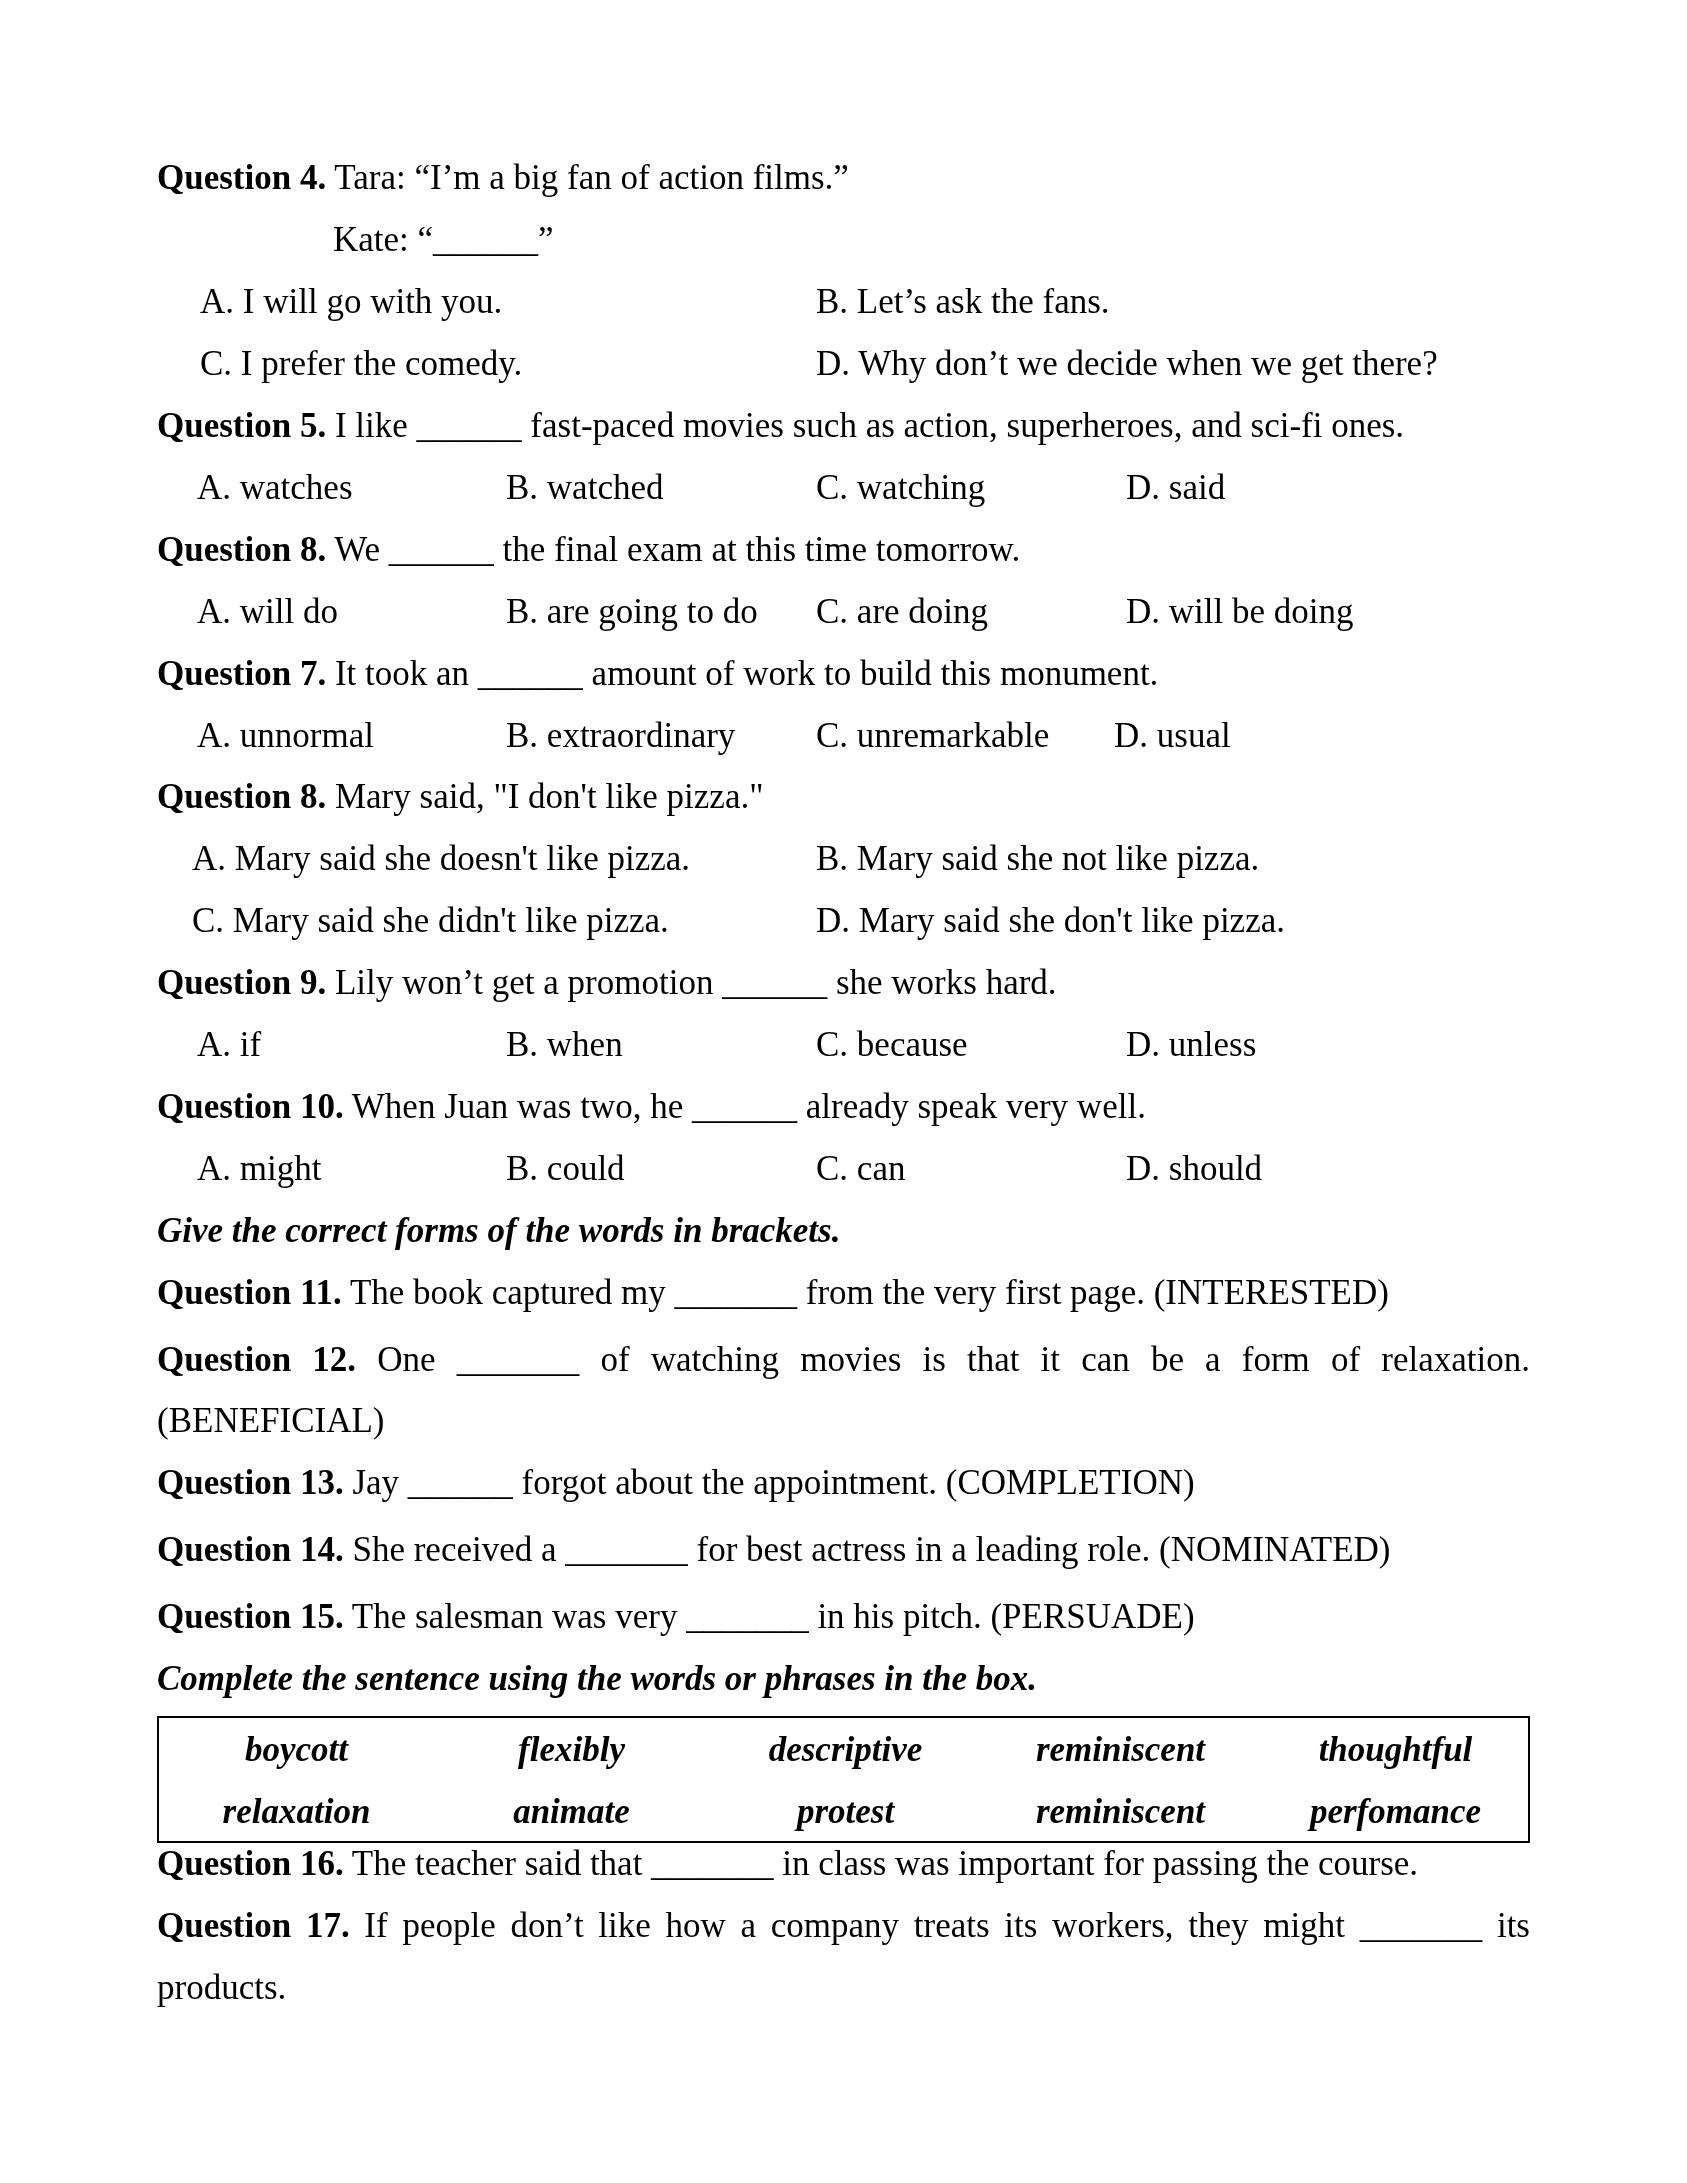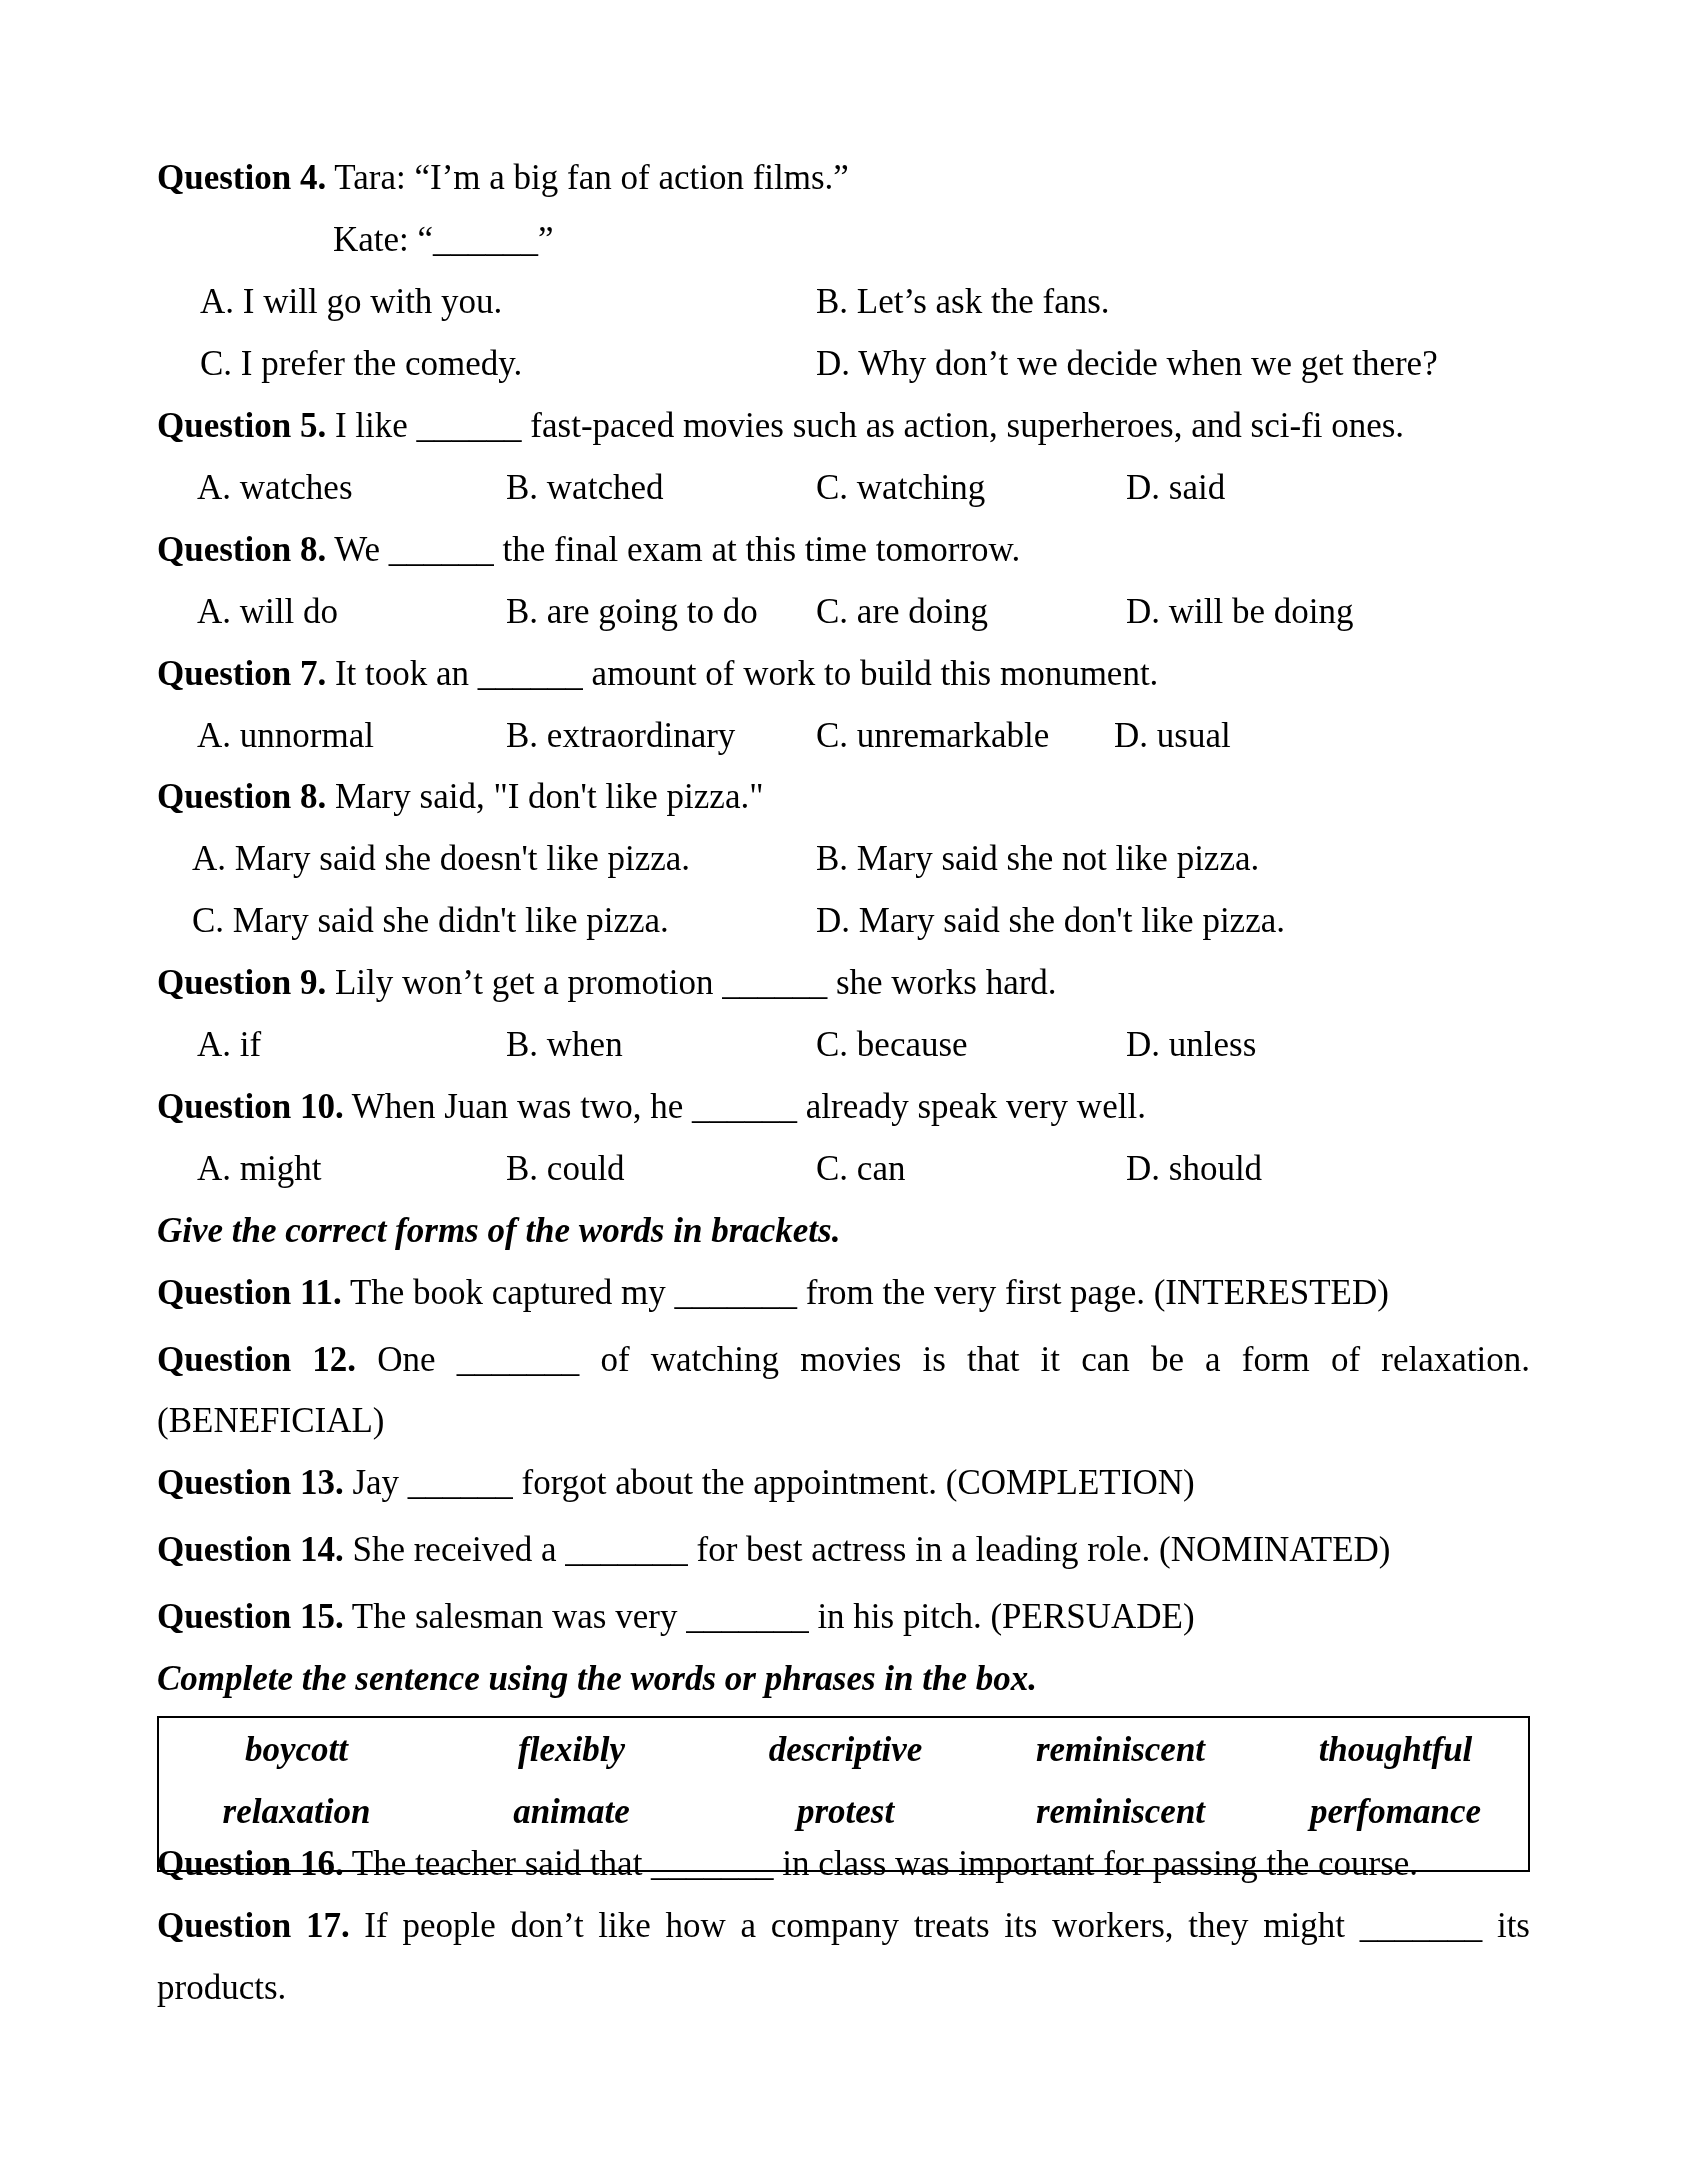--- a/index.html
+++ b/index.html
@@ -96,21 +96,21 @@
   <div class="line" style="top:1529px">
     <span class="qlabel">Question 14.</span><span> She received a _______ for best actress in a leading role. (NOMINATED)</span>
   </div>
 
   <div class="line" style="top:1596px">
     <span class="qlabel">Question 15.</span><span> The salesman was very _______ in his pitch. (PERSUADE)</span>
   </div>
 
   <div class="line instr" style="top:1658px">Complete the sentence using the words or phrases in the box.</div>
 
-  <div class="box" style="top:1716px; height:156px">
+  <div class="box" style="top:1716px; height:127px">
     <div class="box-row" style="top:11px">
       <span class="box-cell" style="left:0">boycott</span>
       <span class="box-cell" style="left:275px">flexibly</span>
       <span class="box-cell" style="left:549px">descriptive</span>
       <span class="box-cell" style="left:824px">reminiscent</span>
       <span class="box-cell" style="left:1099px">thoughtful</span>
     </div>
     <div class="box-row" style="top:73px">
       <span class="box-cell" style="left:0">relaxation</span>
       <span class="box-cell" style="left:275px">animate</span>

